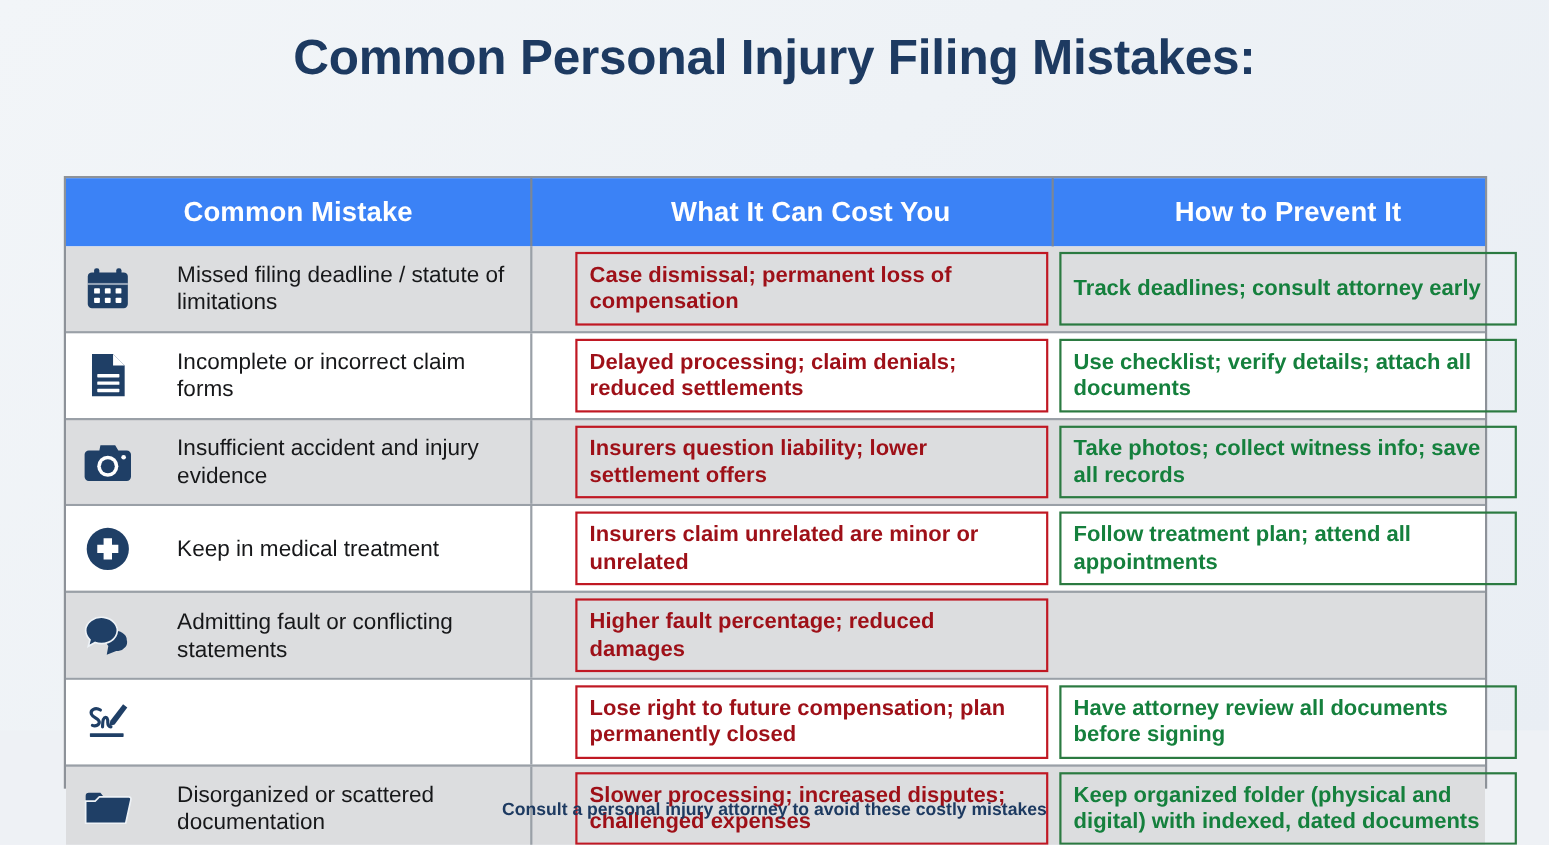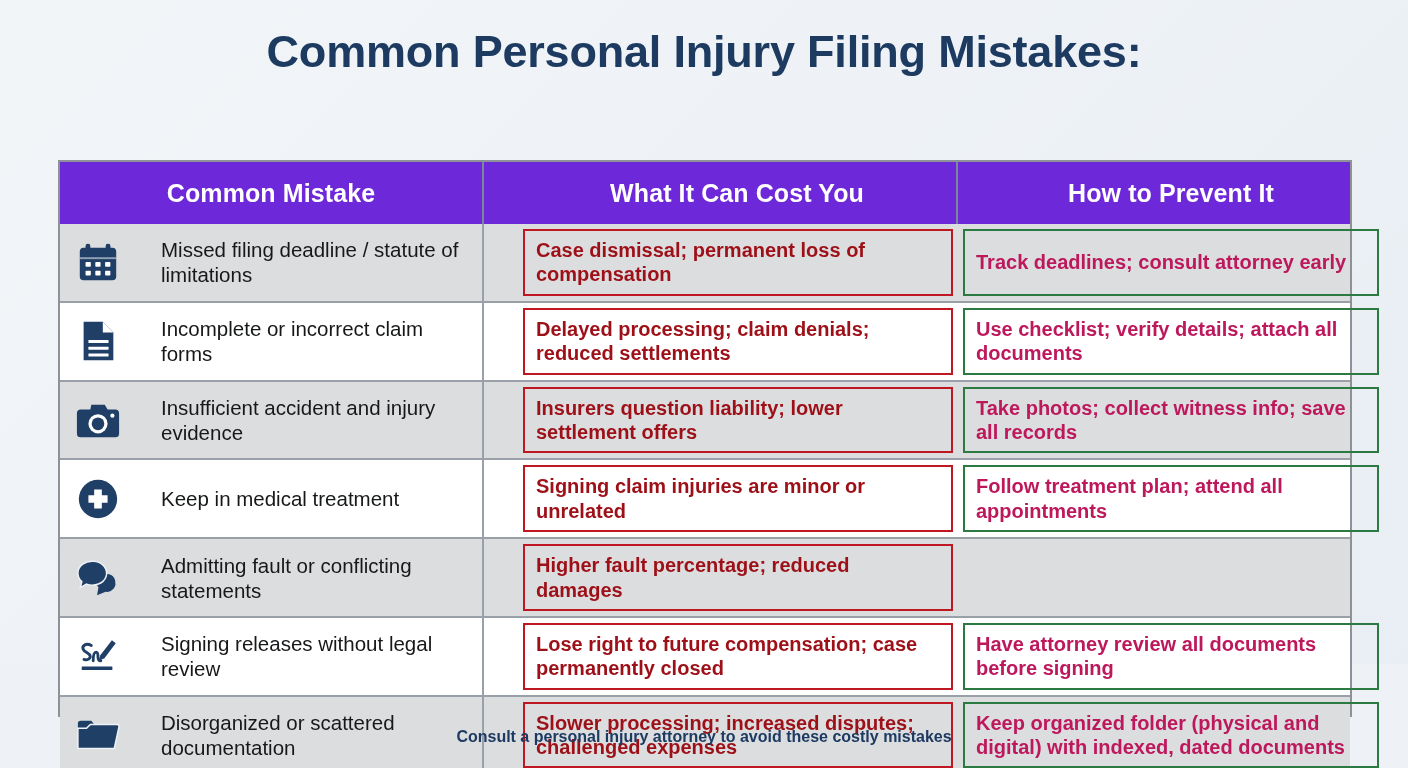--- a/index.html
+++ b/index.html
@@ -32,21 +32,21 @@
   .table-wrap {
     position:absolute;
     left:58px; top:160px;
     width:1294px; height:557px;
     border:2px solid #8d9299;
     background:#ffffff;
   }
   .thead {
     display:flex;
     height:62px;
-    background:#6d28d9;
+    background:#3b82f6;
   }
   .th {
     display:flex;
     align-items:center;
     justify-content:center;
     color:#ffffff;
     font-size:25px;
     font-weight:bold;
     letter-spacing:0.1px;
     border-right:2px solid #7b8797;
@@ -100,21 +100,21 @@
     line-height:1.22;
     font-weight:bold;
     font-size:20px;
   }
   .inner-box.cost {
     border:2.5px solid #c01823;
     color:#9e1018;
   }
   .inner-box.prevent {
     border:2.5px solid #2b7a41;
-    color:#be185d;
+    color:#15803d;
   }
   .note {
     font-weight:normal;
     font-size:16.5px;
     color:#1b1c1e;
   }
 
   
   .footer {
     position:absolute;
@@ -229,21 +229,21 @@
             <div class="icon-box">
               <svg width="46" height="46" viewBox="0 0 48 48">
                 <circle cx="24" cy="24" r="20" fill="#1f3f66"></circle>
                 <path d="M20 10 h8 v6 h6 v8 h-6 v6 h-8 v-6 h-6 v-8 h6 Z" transform="translate(0,4)" fill="#ffffff"></path>
               </svg>
             </div>
             <div class="mistake-text">Keep in medical treatment</div>
           </div>
           <div class="cell-cost col2">
             <div class="inner-box cost">
-              <span>Signing claim injuries are minor or unrelated</span>
+              <span>Insurers claim unrelated are minor or unrelated</span>
             </div>
           </div>
           <div class="cell-prevent col3">
             <div class="inner-box prevent">
               <span>Follow treatment plan; attend all appointments</span>
             </div>
           </div>
         </div>
         <div class="trow alt">
           <div class="cell-mistake col1">
@@ -264,25 +264,24 @@
         <div class="trow plain">
           <div class="cell-mistake col1">
             <div class="icon-box">
               <svg width="46" height="46" viewBox="0 0 48 48">
                 <path d="M17 13 c-5 -3 -10 0 -8.5 4 c1.3 3.4 7 3.8 7.4 7.3 c.3 2.7 -3.4 4.6 -6.5 3.3" fill="none" stroke="#1f3f66" stroke-width="3" stroke-linecap="round"></path>
                 <path d="M19 29 c0 -6 1 -9 3 -9 c2 0 2 3 2 5 c0 2 1 4 3 4" fill="none" stroke="#1f3f66" stroke-width="3" stroke-linecap="round"></path>
                 <path d="M38.5 7.5 l4 3.2 -12 16 -5.3 1.8 1.2 -5.4 Z" fill="#1f3f66"></path>
                 <rect x="7" y="35" width="32" height="3.6" rx="0.6" fill="#1f3f66"></rect>
               </svg>
             </div>
-            <div class="mistake-text">Signing releases without legal review</div>
-          </div>
-          <div class="cell-cost col2">
-            <div class="inner-box cost">
-              <span>Lose right to future compensation; case permanently closed</span>
+          </div>
+          <div class="cell-cost col2">
+            <div class="inner-box cost">
+              <span>Lose right to future compensation; plan permanently closed</span>
             </div>
           </div>
           <div class="cell-prevent col3">
             <div class="inner-box prevent">
               <span>Have attorney review all documents before signing</span>
             </div>
           </div>
         </div>
         <div class="trow alt">
           <div class="cell-mistake col1">

